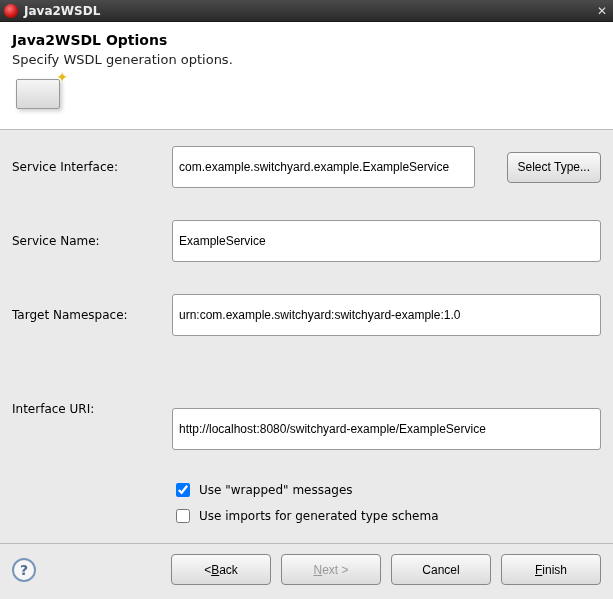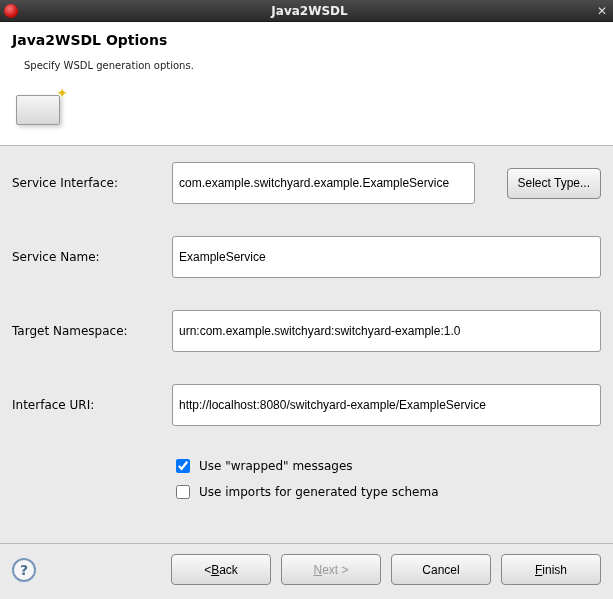--- a/index.html
+++ b/index.html
@@ -22,21 +22,21 @@
     padding: 0 4px;
     color: #eee;
     font-weight: bold;
   }
   .titlebar .icon {
     width: 14px; height: 14px;
     background: radial-gradient(circle at 40% 35%, #f77 0%, #c11 60%, #800 100%);
     border-radius: 50%;
     margin-right: 6px;
   }
-  .titlebar .title { flex: 1; text-align: center; }
+  .titlebar .title { flex: 1; }
   .titlebar .close {
     width: 14px; height: 14px;
     display: flex; align-items: center; justify-content: center;
     color: #ddd; font-size: 12px;
     cursor: pointer;
   }
   .window {
     width: 613px;
     height: 577px;
     background: #eaeaea;
@@ -52,22 +52,22 @@
     justify-content: space-between;
     flex-direction: column;
   }
   .header-left { flex: 1; }
   .header h1 {
     margin: 0 0 4px 0;
     font-size: 14px;
     font-weight: bold;
   }
   .header p {
-    margin: 12px;
-    font-size: 10px;
+    margin: 0;
+    font-size: 13px;
     color: #222;
   }
   .banner {
     width: 56px; height: 46px;
     position: relative;
     margin-top: 2px;
   }
   .banner .rect {
     position: absolute;
     left: 4px; top: 10px;
@@ -189,21 +189,21 @@
       <input type="text" value="com.example.switchyard.example.ExampleService" style="">
       <button class="btn">Select Type...</button>
 
       <label>Service Name:</label>
       <input type="text" style="grid-column: 2 / span 2;" value="ExampleService">
 
       <label>Target Namespace:</label>
       <input type="text" style="grid-column: 2 / span 2;" value="urn:com.example.switchyard:switchyard-example:1.0">
 
       <label>Interface URI:</label>
-      <input type="text" style="grid-column: 2 / span 2;" value="http://localhost:8080/switchyard-example/ExampleService">
+      <input type="text" style="grid-column: 2 / span 2; margin-top: 40px;" value="http://localhost:8080/switchyard-example/ExampleService">
 
       <div></div>
       <div class="checks">
         <label class="cb-row">
           <input type="checkbox" checked="" style="">
           <span>Use "wrapped" messages</span>
         </label>
         <label class="cb-row">
           <input type="checkbox" style="">
           <span>Use imports for generated type schema</span>

